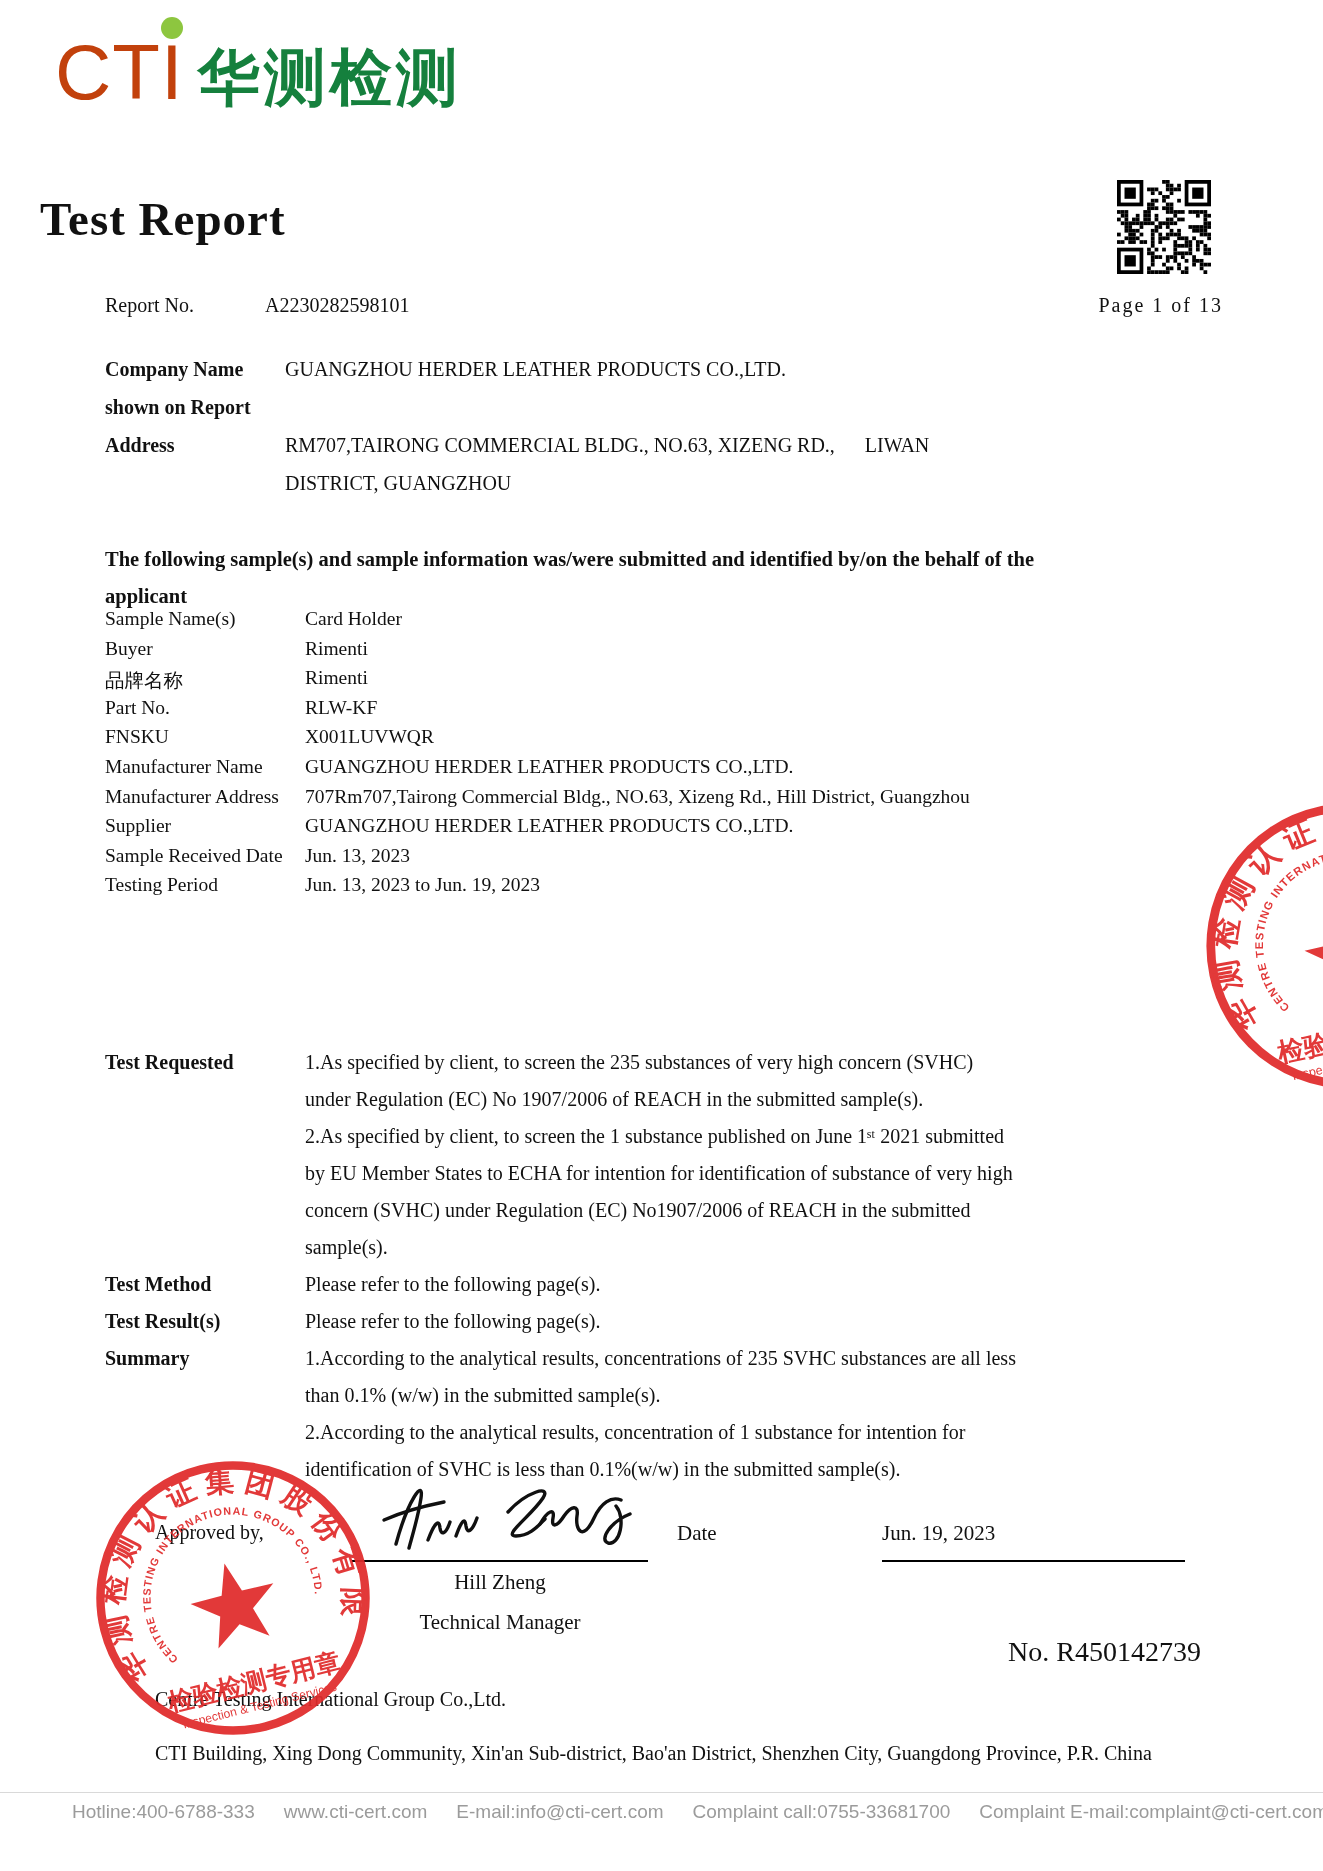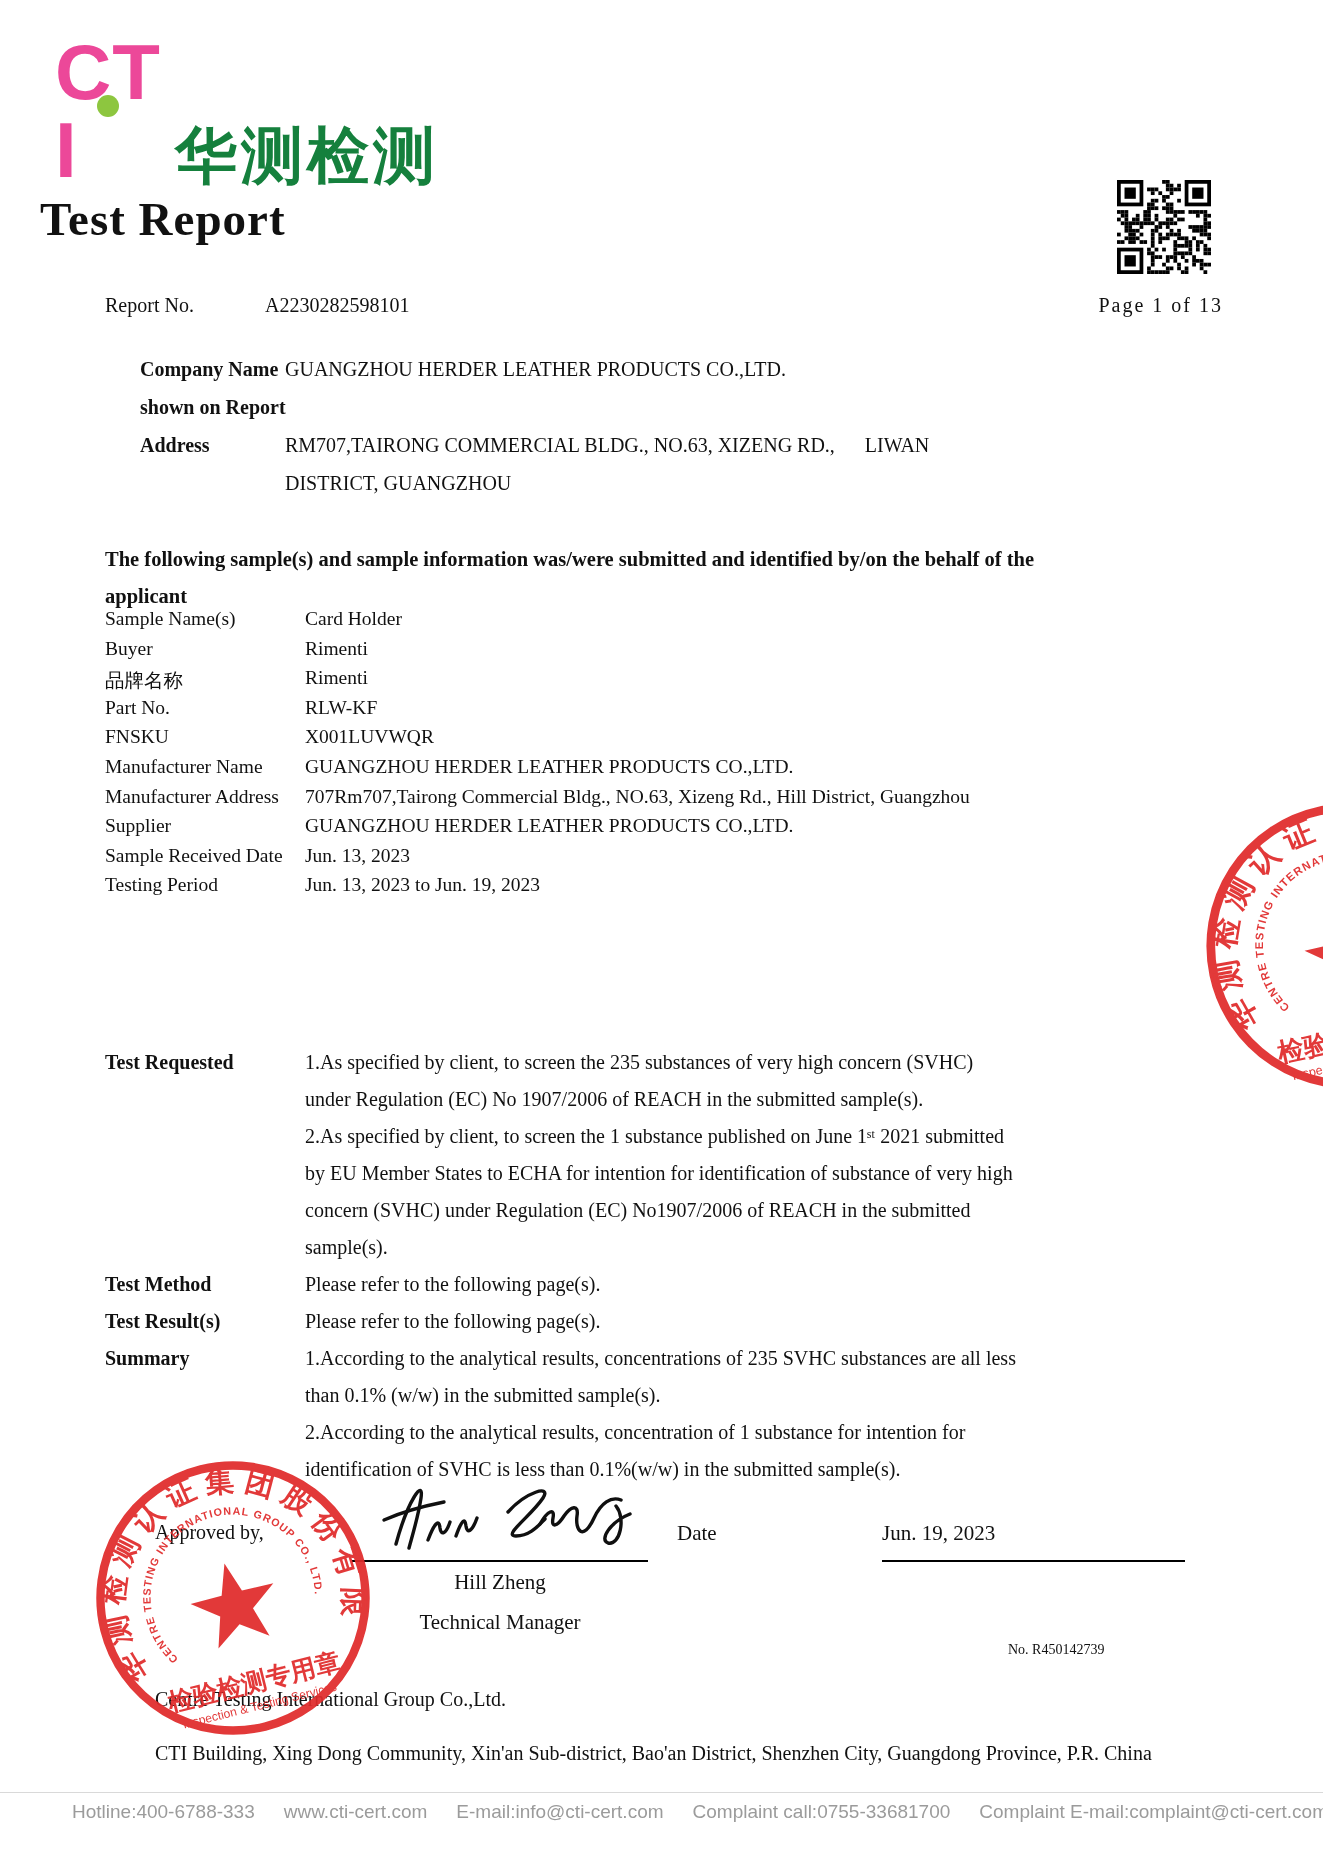--- a/index.html
+++ b/index.html
@@ -6,37 +6,37 @@
   body{
     width:1323px;height:1871px;position:relative;overflow:hidden;
     background:#ffffff;color:#111;
     font-family:"Liberation Serif","DejaVu Serif",serif;
   }
   .abs{position:absolute;}
 
   
   .logo{left:55px;top:33px;display:flex;align-items:flex-end;gap:14px;
         font-family:"Liberation Sans","DejaVu Sans",sans-serif;}
-  .logo-latin{font-size:78px;font-weight:700;line-height:1;letter-spacing:1px;color:#ec4899;display:flex;flex-direction:column;}
+  .logo-latin{font-size:78px;font-weight:400;line-height:1;letter-spacing:1px;color:#c2410c;display:flex;}
   .logo-i{position:relative;}
   .logo-dot{position:absolute;left:50%;top:-16px;transform:translateX(-50%);
             width:22px;height:22px;border-radius:50%;background:#8dc63f;}
   .logo-cjk{font-size:62px;font-weight:700;line-height:1;color:#15803d;letter-spacing:4px;padding-bottom:2px;}
 
   
   .title{left:16px;right:0;top:192px;font-size:47px;font-weight:700;letter-spacing:1px;margin-left:24px;}
   .report-row{left:105px;top:294px;font-size:20px;}
   .report-no-value{position:absolute;left:160px;top:0;white-space:nowrap;}
   .page-info{right:100px;top:294px;font-size:20px;letter-spacing:2px;}
   .qr{left:1117px;top:180px;width:94px;height:94px;}
 
   
   .company-block{left:105px;top:358px;width:1120px;}
   .company-row{position:relative;height:38px;font-size:20px;}
-  .company-label{font-weight:700;margin-left:35px;}
+  .company-label{font-weight:700;}
   .company-value{position:absolute;left:180px;top:0;white-space:pre;}
 
   .intro{left:105px;top:541px;width:1015px;font-weight:700;font-size:20.5px;line-height:37px;}
 
   .sample-block{left:105px;top:608px;width:1120px;font-size:19.5px;}
   .sample-row{position:relative;height:29.6px;}
   .sample-value{position:absolute;left:200px;top:0;white-space:nowrap;}
 
   
   .test-block{left:105px;top:1028px;width:1130px;font-size:20px;margin-top:16px;}
@@ -47,21 +47,21 @@
 
   
   .approved-label{left:155px;top:1521px;font-size:20px;}
   .signature-svg{left:380px;top:1472px;}
   .sig-line{left:352px;top:1560px;width:296px;border-top:2.5px solid #000;}
   .sig-name{left:352px;top:1570px;width:296px;text-align:center;font-size:21px;}
   .sig-title{left:352px;top:1610px;width:296px;text-align:center;font-size:21px;}
   .date-label{left:677px;top:1521px;font-size:21px;}
   .date-line{left:882px;top:1560px;width:303px;border-top:2.5px solid #000;}
   .date-value{left:882px;top:1521px;width:303px;font-size:21px;}
-  .cert-no{left:1008px;top:1636px;font-size:14px;margin-top:6px;}
+  .cert-no{left:1008px;top:1636px;font-size:28px;}
   .org-line{left:155px;top:1688px;font-size:20px;}
   .org-addr{left:155px;top:1742px;font-size:20px;}
 
   
   .stamp{width:280px;height:300px;opacity:.93;}
   .stamp-left{left:93px;top:1448px;transform:rotate(-14deg);}
   .stamp-right{left:1203px;top:790px;width:292px;height:312px;transform:rotate(-12deg);}
 
   
   .footer-rule{left:0;top:1792px;width:1323px;border-top:1.5px solid #d9d9d9;}

